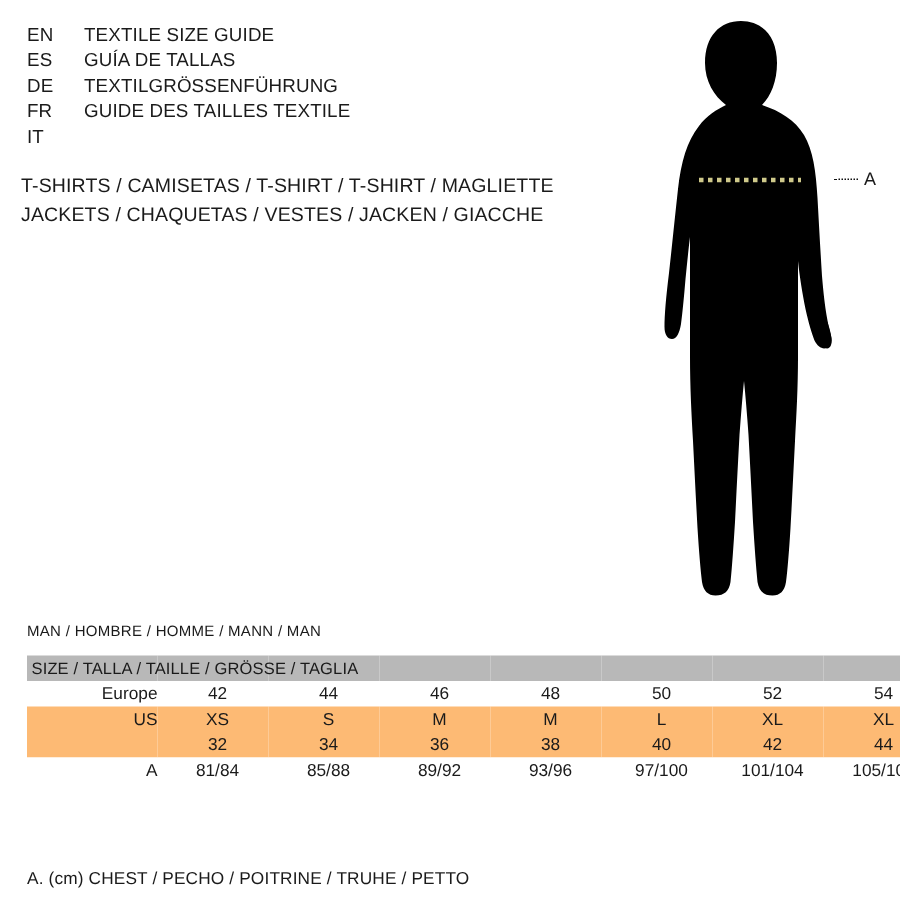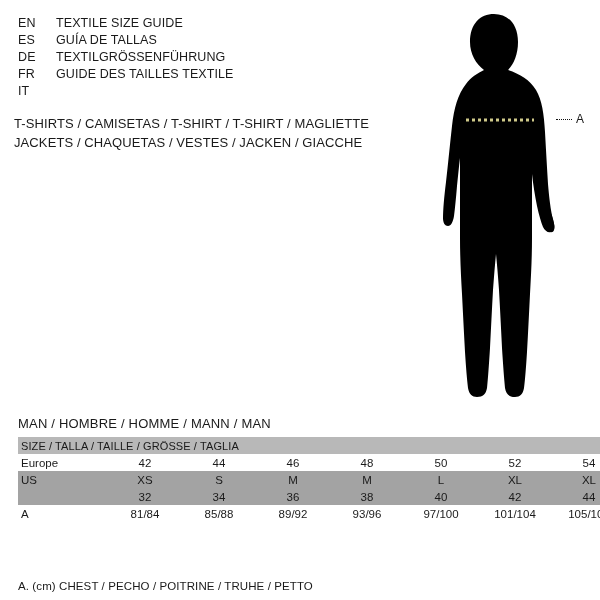--- a/index.html
+++ b/index.html
@@ -85,21 +85,21 @@
     border-top: 1px dotted #111;
     vertical-align: 3px;
     margin-right: 4px;
   }
 
   
   .table-title {
     position: absolute;
     left: 18px;
     top: 416px;
-    font-size: 13px;
+    font-size: 10px;
     font-weight: normal;
     letter-spacing: 0.2px;
     white-space: nowrap;
   }
   .size-table {
     position: absolute;
     left: 18px;
     top: 437px;
     width: 566px;
     border-collapse: collapse;
@@ -111,27 +111,28 @@
     padding: 0 0 0 3px;
     vertical-align: middle;
     white-space: nowrap;
   }
   .size-table tr.head td {
     background: #b8b8b8;
     font-size: 11px;
     letter-spacing: 0.1px;
   }
   .size-table tr.shade td {
-    background: #a3a3a3;
+    background: #fdba74;
   }
   .size-table tr.plain td {
     background: #ffffff;
   }
   .size-table td.col-label {
     width: 84px;
+    text-align: right;
   }
   .size-table td.col-val {
     width: 68px;
     text-align: center;
     padding-left: 6px;
   }
   .table-footnote {
     position: absolute;
     left: 18px;
     top: 548px;

